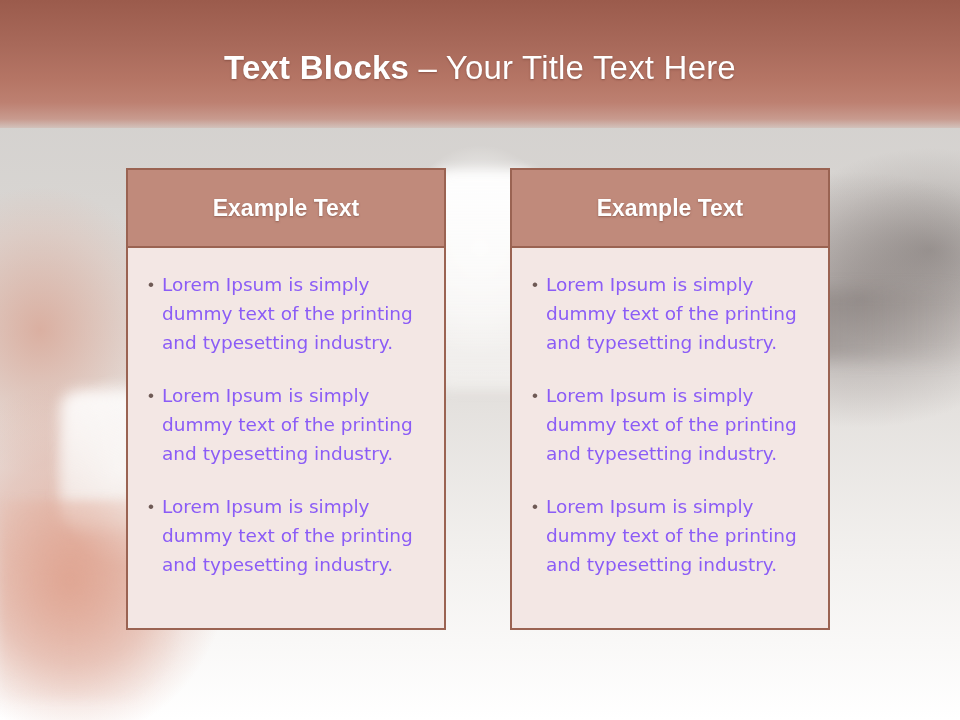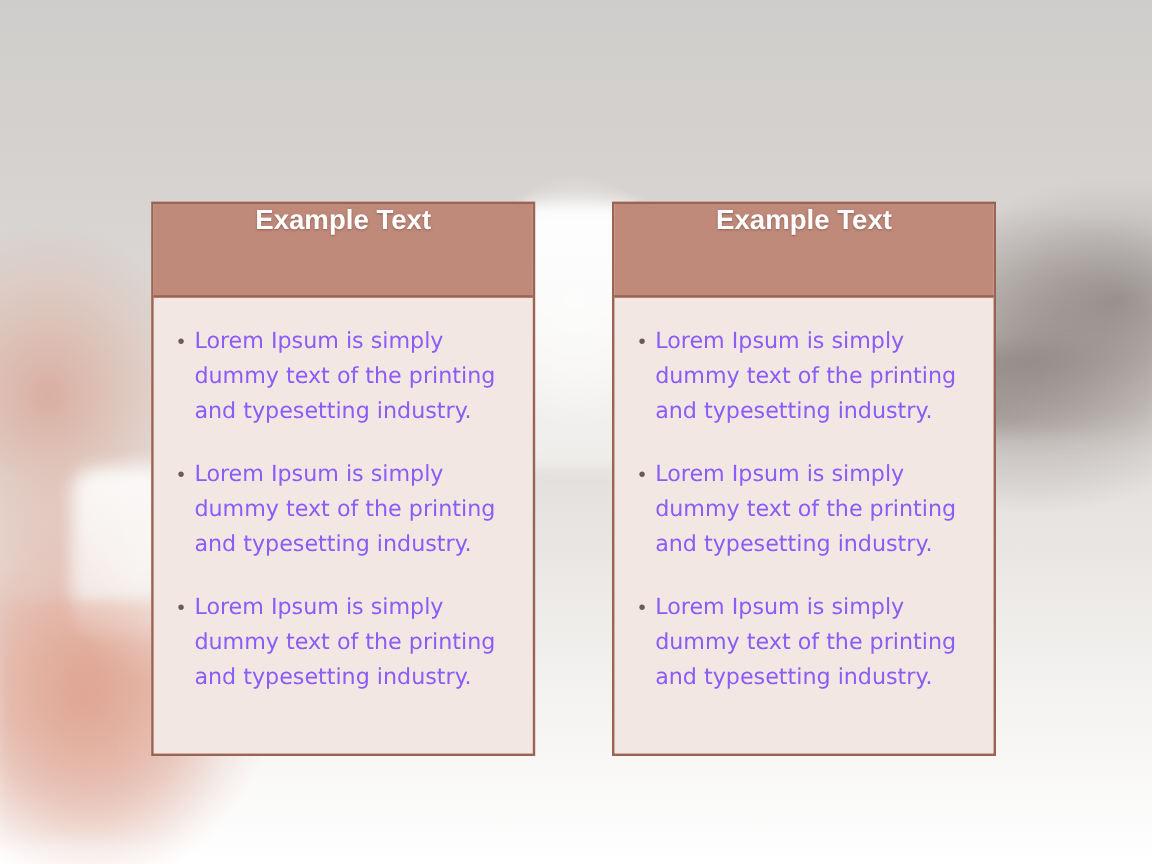--- a/index.html
+++ b/index.html
@@ -112,21 +112,21 @@
   }
   .block-left { left: 126px; }
   .block-right { left: 510px; }
 
   .block-header {
     height: 78px;
     background: #c08a7b;
     border-bottom: 2px solid #9a6352;
     box-sizing: border-box;
     display: flex;
-    align-items: flex-start;
+    align-items: center;
     justify-content: center;
   }
   .block-header-text {
     color: #ffffff;
     font-size: 23px;
     font-weight: bold;
     text-shadow: 0 1px 2px rgba(100,55,45,0.5);
   }
 
   .block-body {
@@ -161,20 +161,23 @@
 
 <div class="slide">
 
   <div class="bg-photo">
     <div class="bg-blur-1"></div>
     <div class="bg-blur-2"></div>
     <div class="bg-blur-3"></div>
     <div class="bg-blur-4"></div>
   </div>
 
+  <div class="title-bar">
+    <div class="title-text"><span class="title-strong">Text Blocks</span><span class="title-light"> – </span><span class="title-light">Your Title Text Here</span></div>
+  </div>
 
   <div class="block block-left">
     <div class="block-header">
       <span class="block-header-text">Example Text</span>
     </div>
     <div class="block-body">
       <div class="bullet-row">
         <span class="bullet-dot">•</span>
         <span class="bullet-text">Lorem Ipsum is simply dummy text of the printing and typesetting industry.</span>
       </div>

